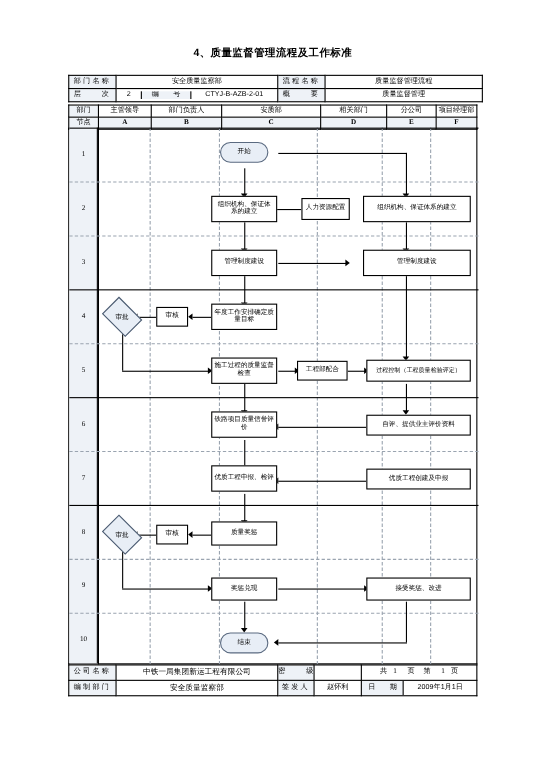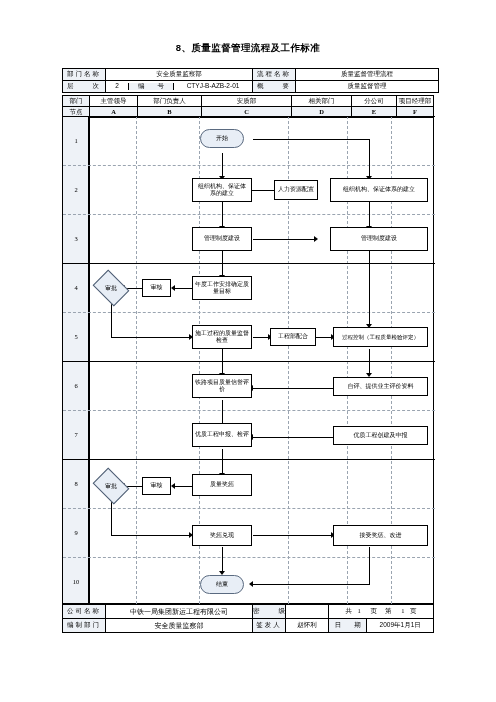--- a/index.html
+++ b/index.html
@@ -122,21 +122,21 @@
   
   #footer-table{left:62px;top:604px;width:372px;}
   #footer-table td{height:13px;font-size:6.5px;}
   #footer-table td.big{font-size:7px;}
 </style>
 </head>
 <body>
 
 <div class="page">
 
-  <div class="doc-title">8、质量监督管理流程及工作标准</div>
+  <div class="doc-title">4、质量监督管理流程及工作标准</div>
 
   <table class="tbl" id="header-table">
     <tbody>
         <tr>
       <td class="lbl" style="width:42px;height:11px;">部门名称</td>
       <td style="width:146px;">安全质量监察部</td>
       <td class="lbl" style="width:42px;">流程名称</td>
       <td style="width:142px;">质量监督管理流程</td>
     </tr>
     <tr>

